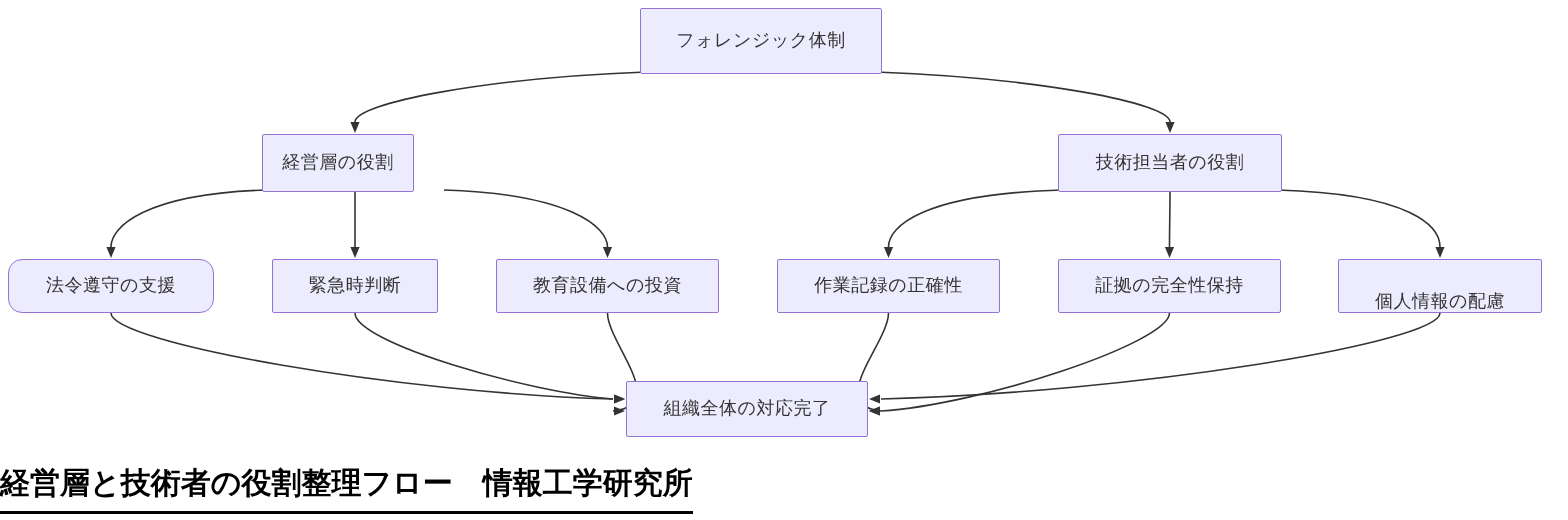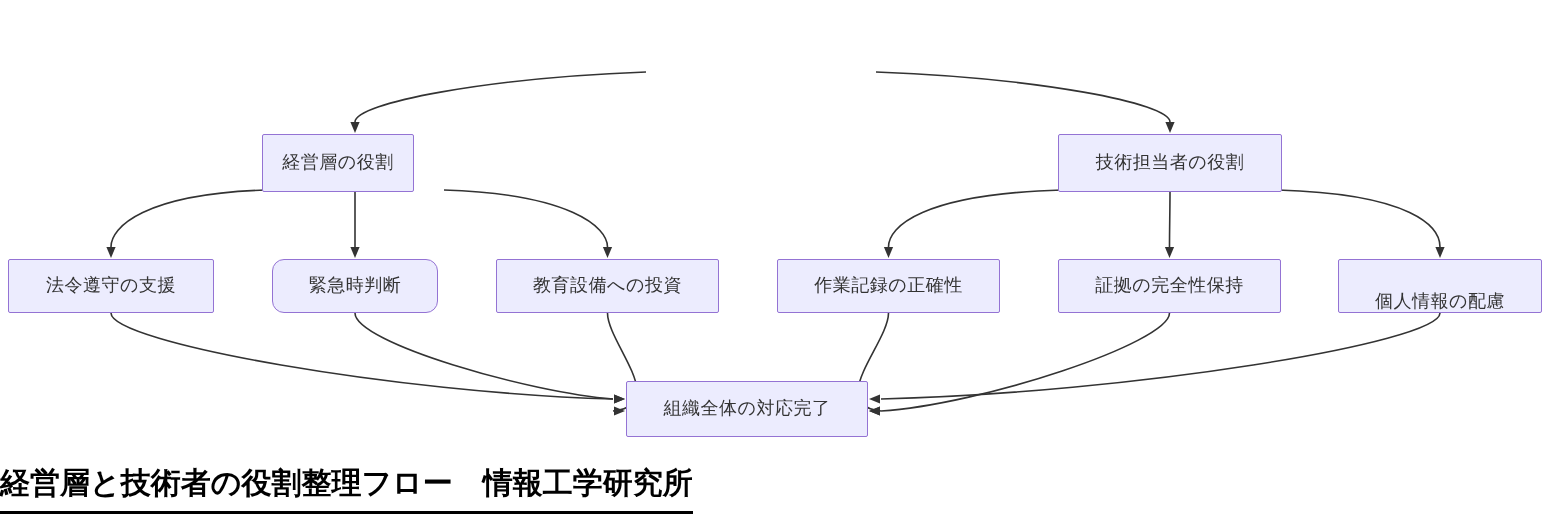--- a/index.html
+++ b/index.html
@@ -103,30 +103,33 @@
         <path d="M 0 0 L -11 -4.6 L -11 4.6 Z" transform="translate(625,411) rotate(0)" class="arrow-head"></path>
         <path d="M 888.5 313 C 888.5 343, 824.825 405, 881 411" class="edge-path"></path>
         <path d="M 0 0 L -11 -4.6 L -11 4.6 Z" transform="translate(869,411) rotate(180)" class="arrow-head"></path>
         <path d="M 1169.5 313 C 1169.5 343, 979.375 405, 881 411" class="edge-path"></path>
         <path d="M 0 0 L -11 -4.6 L -11 4.6 Z" transform="translate(869,411) rotate(180)" class="arrow-head"></path>
         <path d="M 1440 313 C 1440 343, 1128.15 393, 881 399" class="edge-path"></path>
         <path d="M 0 0 L -11 -4.6 L -11 4.6 Z" transform="translate(869,399) rotate(180)" class="arrow-head"></path>
       </g>
   </svg>
 
+  <div class="node-box" style="left: 640px; top: 8px; width: 242px; height: 66px;">
+    <span class="node-label">フォレンジック体制</span>
+  </div>
   <div class="node-box" style="left: 262px; top: 134px; width: 152px; height: 58px;">
     <span class="node-label">経営層の役割</span>
   </div>
   <div class="node-box" style="left: 1058px; top: 134px; width: 224px; height: 58px;">
     <span class="node-label">技術担当者の役割</span>
   </div>
-  <div class="node-box" style="left: 8px; top: 259px; width: 206px; height: 54px;">
+  <div class="node-box" style="left: 8px; top: 259px; width: 206px; height: 54px; border-radius: 14px;">
     <span class="node-label">法令遵守の支援</span>
   </div>
-  <div class="node-box" style="left: 272px; top: 259px; width: 166px; height: 54px; border-radius: 12px;">
+  <div class="node-box" style="left: 272px; top: 259px; width: 166px; height: 54px;">
     <span class="node-label">緊急時判断</span>
   </div>
   <div class="node-box" style="left: 496px; top: 259px; width: 223px; height: 54px;">
     <span class="node-label">教育設備への投資</span>
   </div>
   <div class="node-box" style="left: 777px; top: 259px; width: 223px; height: 54px;">
     <span class="node-label">作業記録の正確性</span>
   </div>
   <div class="node-box" style="left: 1058px; top: 259px; width: 223px; height: 54px;">
     <span class="node-label">証拠の完全性保持</span>

